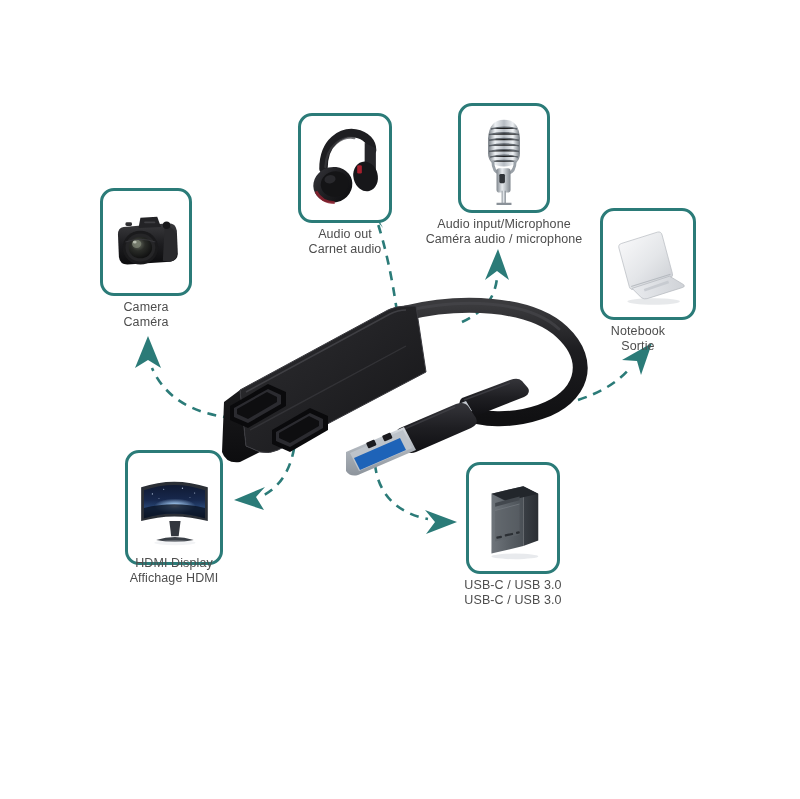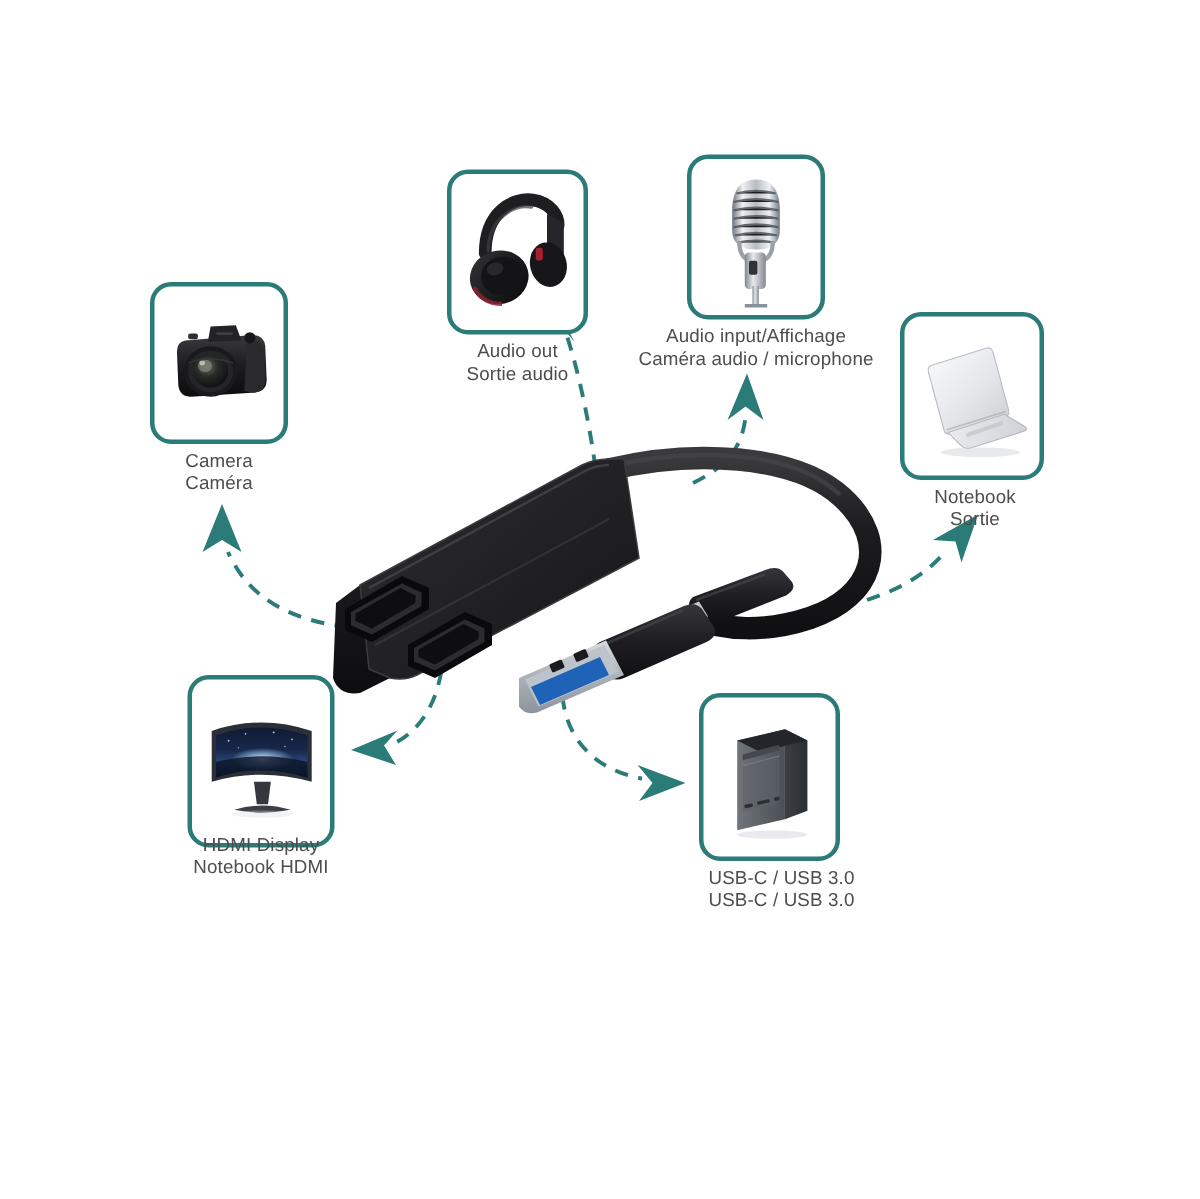--- a/index.html
+++ b/index.html
@@ -256,21 +256,21 @@
         <ellipse cx="31" cy="67" rx="6" ry="4.5" fill="#42424a" opacity="0.45" transform="rotate(-14 31 67)"></ellipse>
 
         <path d="M16,80 Q22,92 36,92" stroke="#8e2230" stroke-width="3" fill="none" opacity="0.85"></path>
 
         <ellipse cx="69" cy="64" rx="13" ry="16" fill="#17171a" transform="rotate(-14 69 64)"></ellipse>
         <rect x="60" y="52" width="5" height="9" rx="1.5" fill="#a81f2d"></rect>
       </svg>
     </div>
     <div class="panel-caption" style="top:114px;">
       <div>Audio out</div>
-      <div>Sortie audio</div>
+      <div>Carnet audio</div>
     </div>
   </div>
 
   <div class="panel" style="left:458px; top:103px; width:92px; height:110px;">
     <div class="panel-box" style="width:92px; height:110px;">
       <svg class="art" viewBox="0 0 92 110">
         <defs>
           <linearGradient id="micG" x1="0" y1="0" x2="1" y2="0">
             <stop offset="0%" stop-color="#6f767d"></stop>
             <stop offset="22%" stop-color="#eef1f4"></stop>
@@ -301,26 +301,26 @@
         <path d="M58,58 Q58,70 50,72" fill="none" stroke="#9aa1a8" stroke-width="3"></path>
 
         <rect x="38" y="66" width="15" height="26" rx="3" fill="url(#micStem)"></rect>
         <rect x="41" y="72" width="6" height="10" rx="1.5" fill="#2f3338"></rect>
 
         <rect x="43.5" y="90" width="4.5" height="14" fill="url(#micStem)"></rect>
         <path d="M38,104 L54,104" stroke="#8a9198" stroke-width="2.5"></path>
       </svg>
     </div>
     <div class="panel-caption" style="top:114px;">
-      <div>Audio input/Affichage</div>
+      <div>Audio input/Microphone</div>
       <div>Caméra audio / microphone</div>
     </div>
   </div>
 
-  <div class="panel" style="left:600px; top:208px; width:76px; height:112px;padding-left:24px;">
+  <div class="panel" style="left:600px; top:208px; width:76px; height:112px;">
     <div class="panel-box" style="width:96px; height:112px;">
       <svg class="art" viewBox="0 0 96 112">
         <defs>
           <linearGradient id="lidG" x1="0" y1="0" x2="1" y2="1">
             <stop offset="0%" stop-color="#fbfbfc"></stop>
             <stop offset="55%" stop-color="#e4e6e9"></stop>
             <stop offset="100%" stop-color="#c9ccd1"></stop>
           </linearGradient>
           <linearGradient id="baseG" x1="0" y1="0" x2="1" y2="0">
             <stop offset="0%" stop-color="#e9ebee"></stop>
@@ -379,25 +379,25 @@
 
         <path d="M17,58 Q49,50 82,58 L82,69 Q49,59 17,69 Z" fill="#0b1526" opacity="0.82"></path>
 
         <path d="M44,72 L56,72 L54,88 L46,88 Z" fill="#33373e"></path>
         <path d="M30,92 Q50,86 70,92 Q50,96 30,92 Z" fill="#3a3f46"></path>
         <ellipse cx="50" cy="95" rx="22" ry="2.6" fill="#d9dde2" opacity="0.35"></ellipse>
       </svg>
     </div>
     <div class="panel-caption" style="top:106px;">
       <div>HDMI Display</div>
-      <div>Notebook HDMI</div>
-    </div>
-  </div>
-
-  <div class="panel" style="left:466px; top:462px; width:94px; height:112px;padding-left:16px;">
+      <div>Affichage HDMI</div>
+    </div>
+  </div>
+
+  <div class="panel" style="left:466px; top:462px; width:94px; height:112px;">
     <div class="panel-box" style="width:94px; height:112px;">
       <svg class="art" viewBox="0 0 94 112">
         <defs>
           <linearGradient id="towerF" x1="0" y1="0" x2="1" y2="0">
             <stop offset="0%" stop-color="#6f757b"></stop>
             <stop offset="60%" stop-color="#585e64"></stop>
             <stop offset="100%" stop-color="#4a5056"></stop>
           </linearGradient>
           <linearGradient id="towerS" x1="0" y1="0" x2="1" y2="0">
             <stop offset="0%" stop-color="#3a3f45"></stop>

